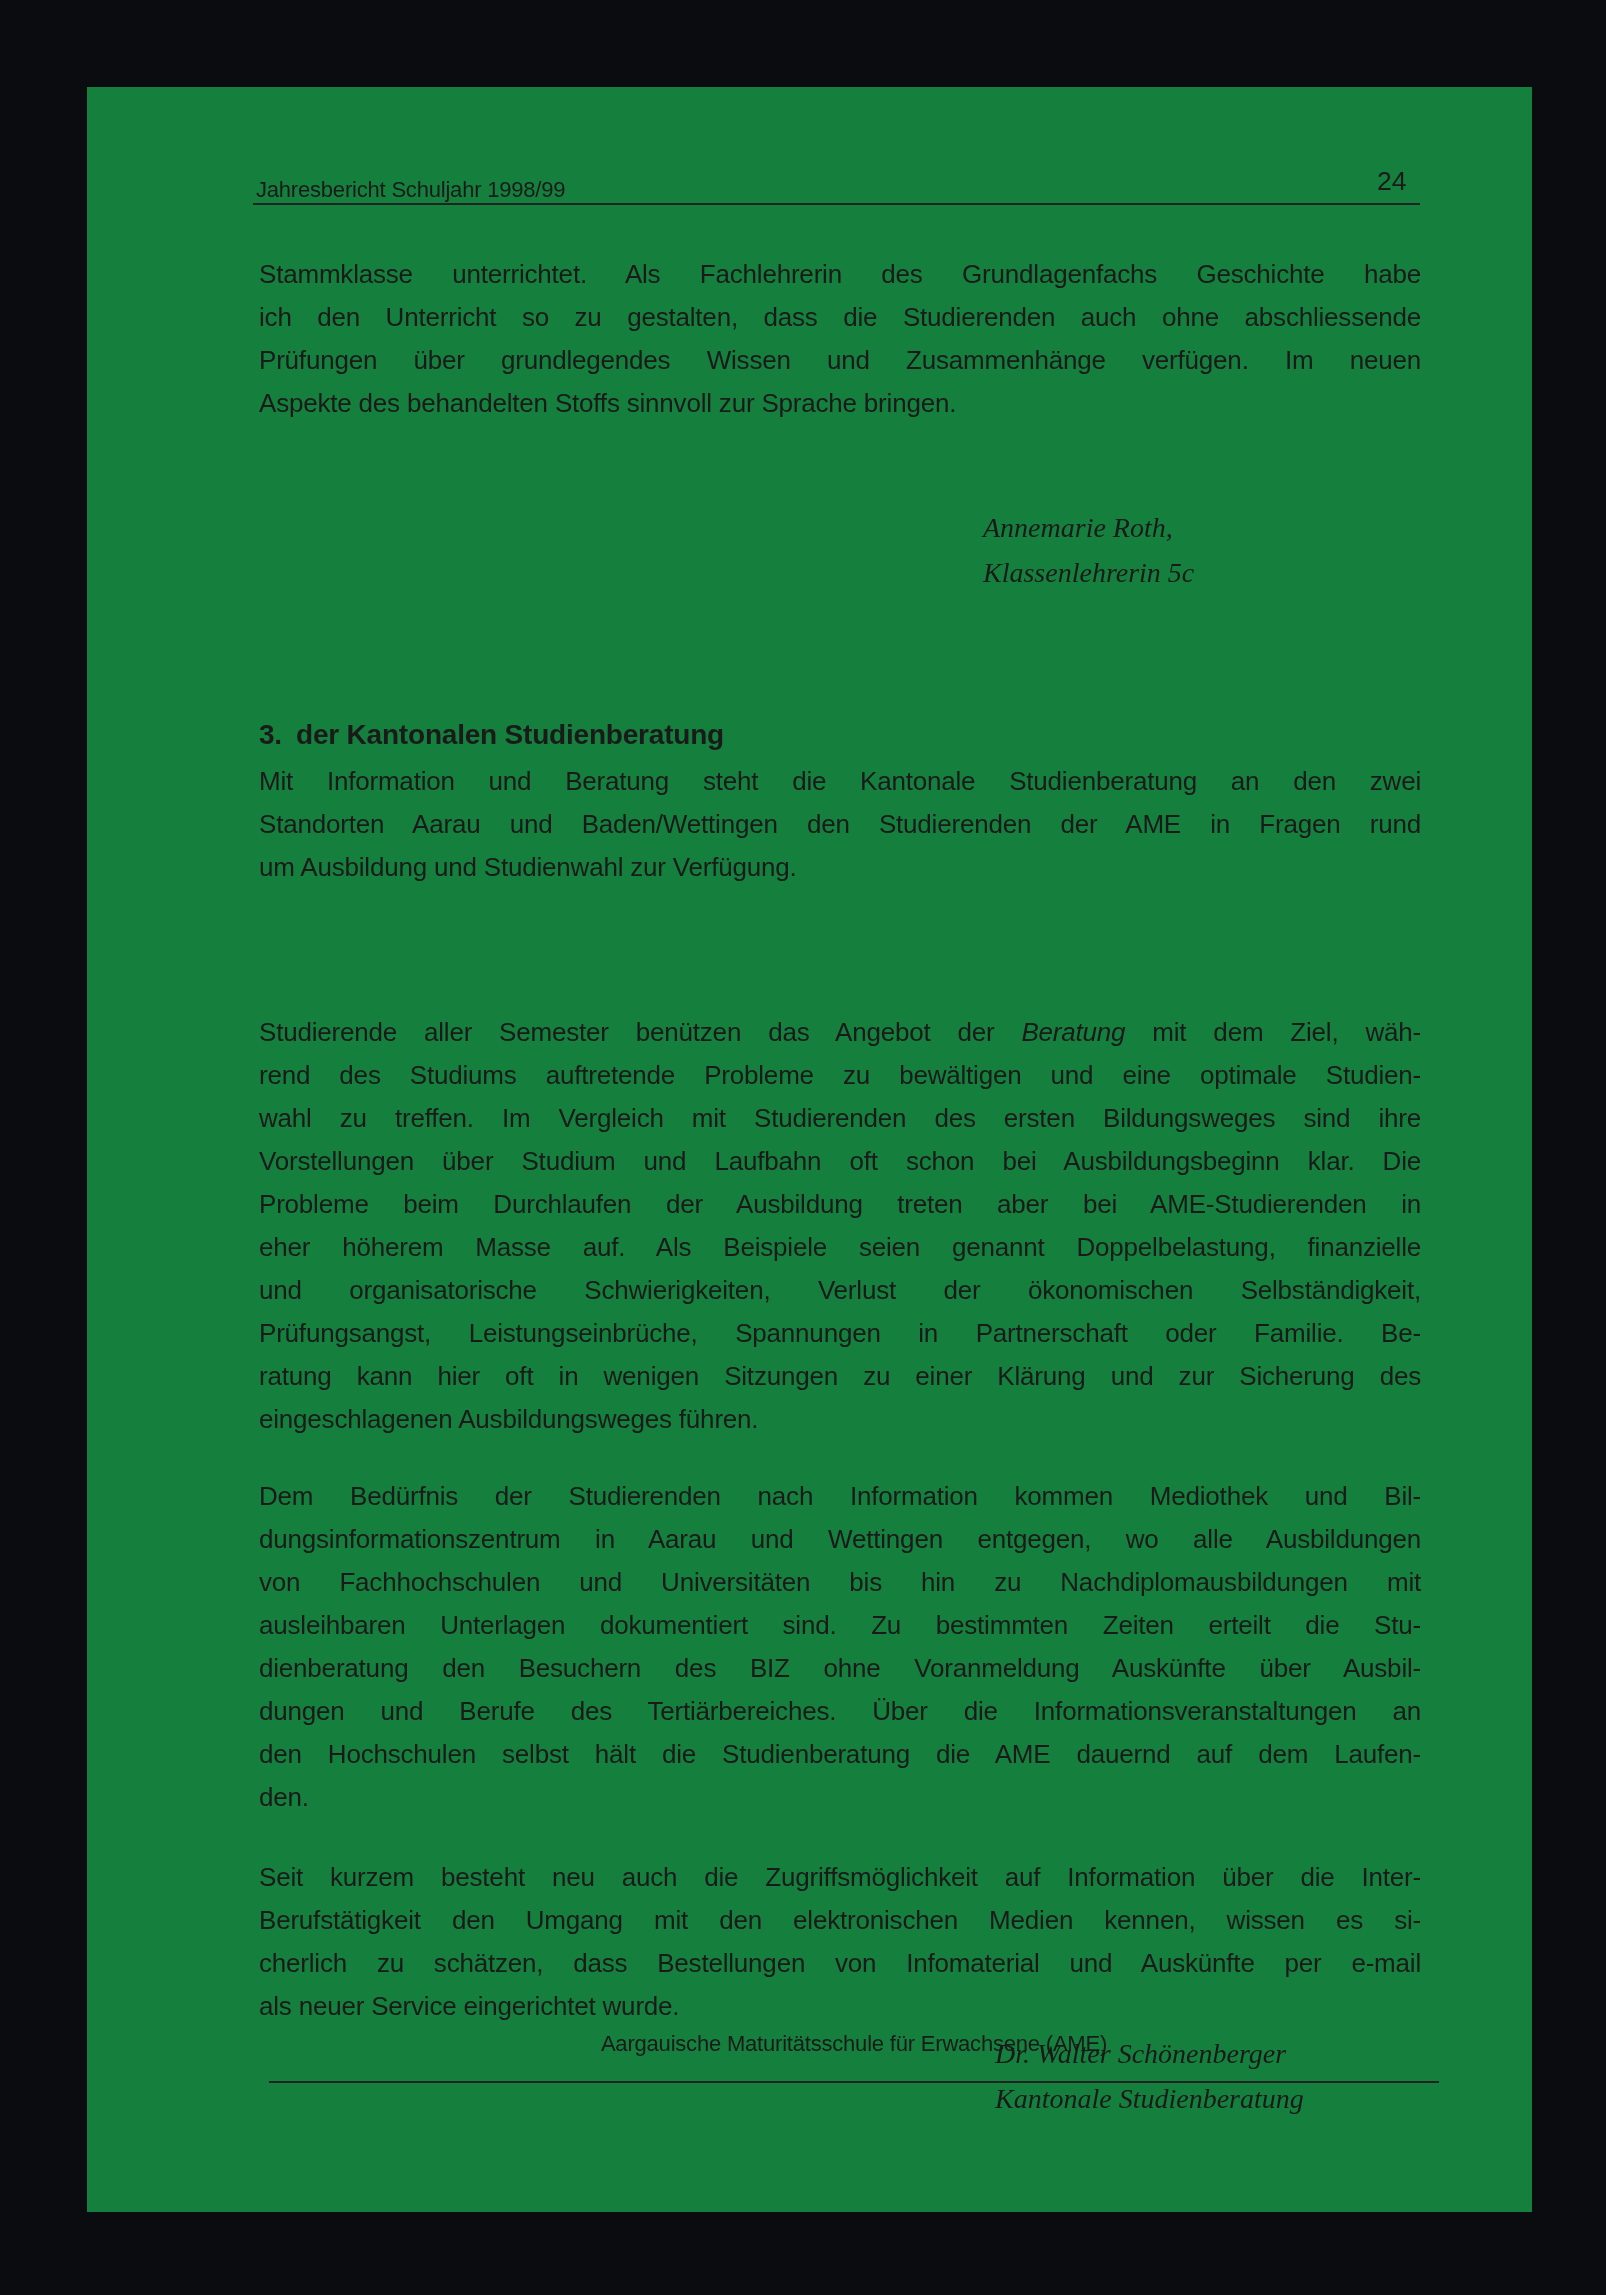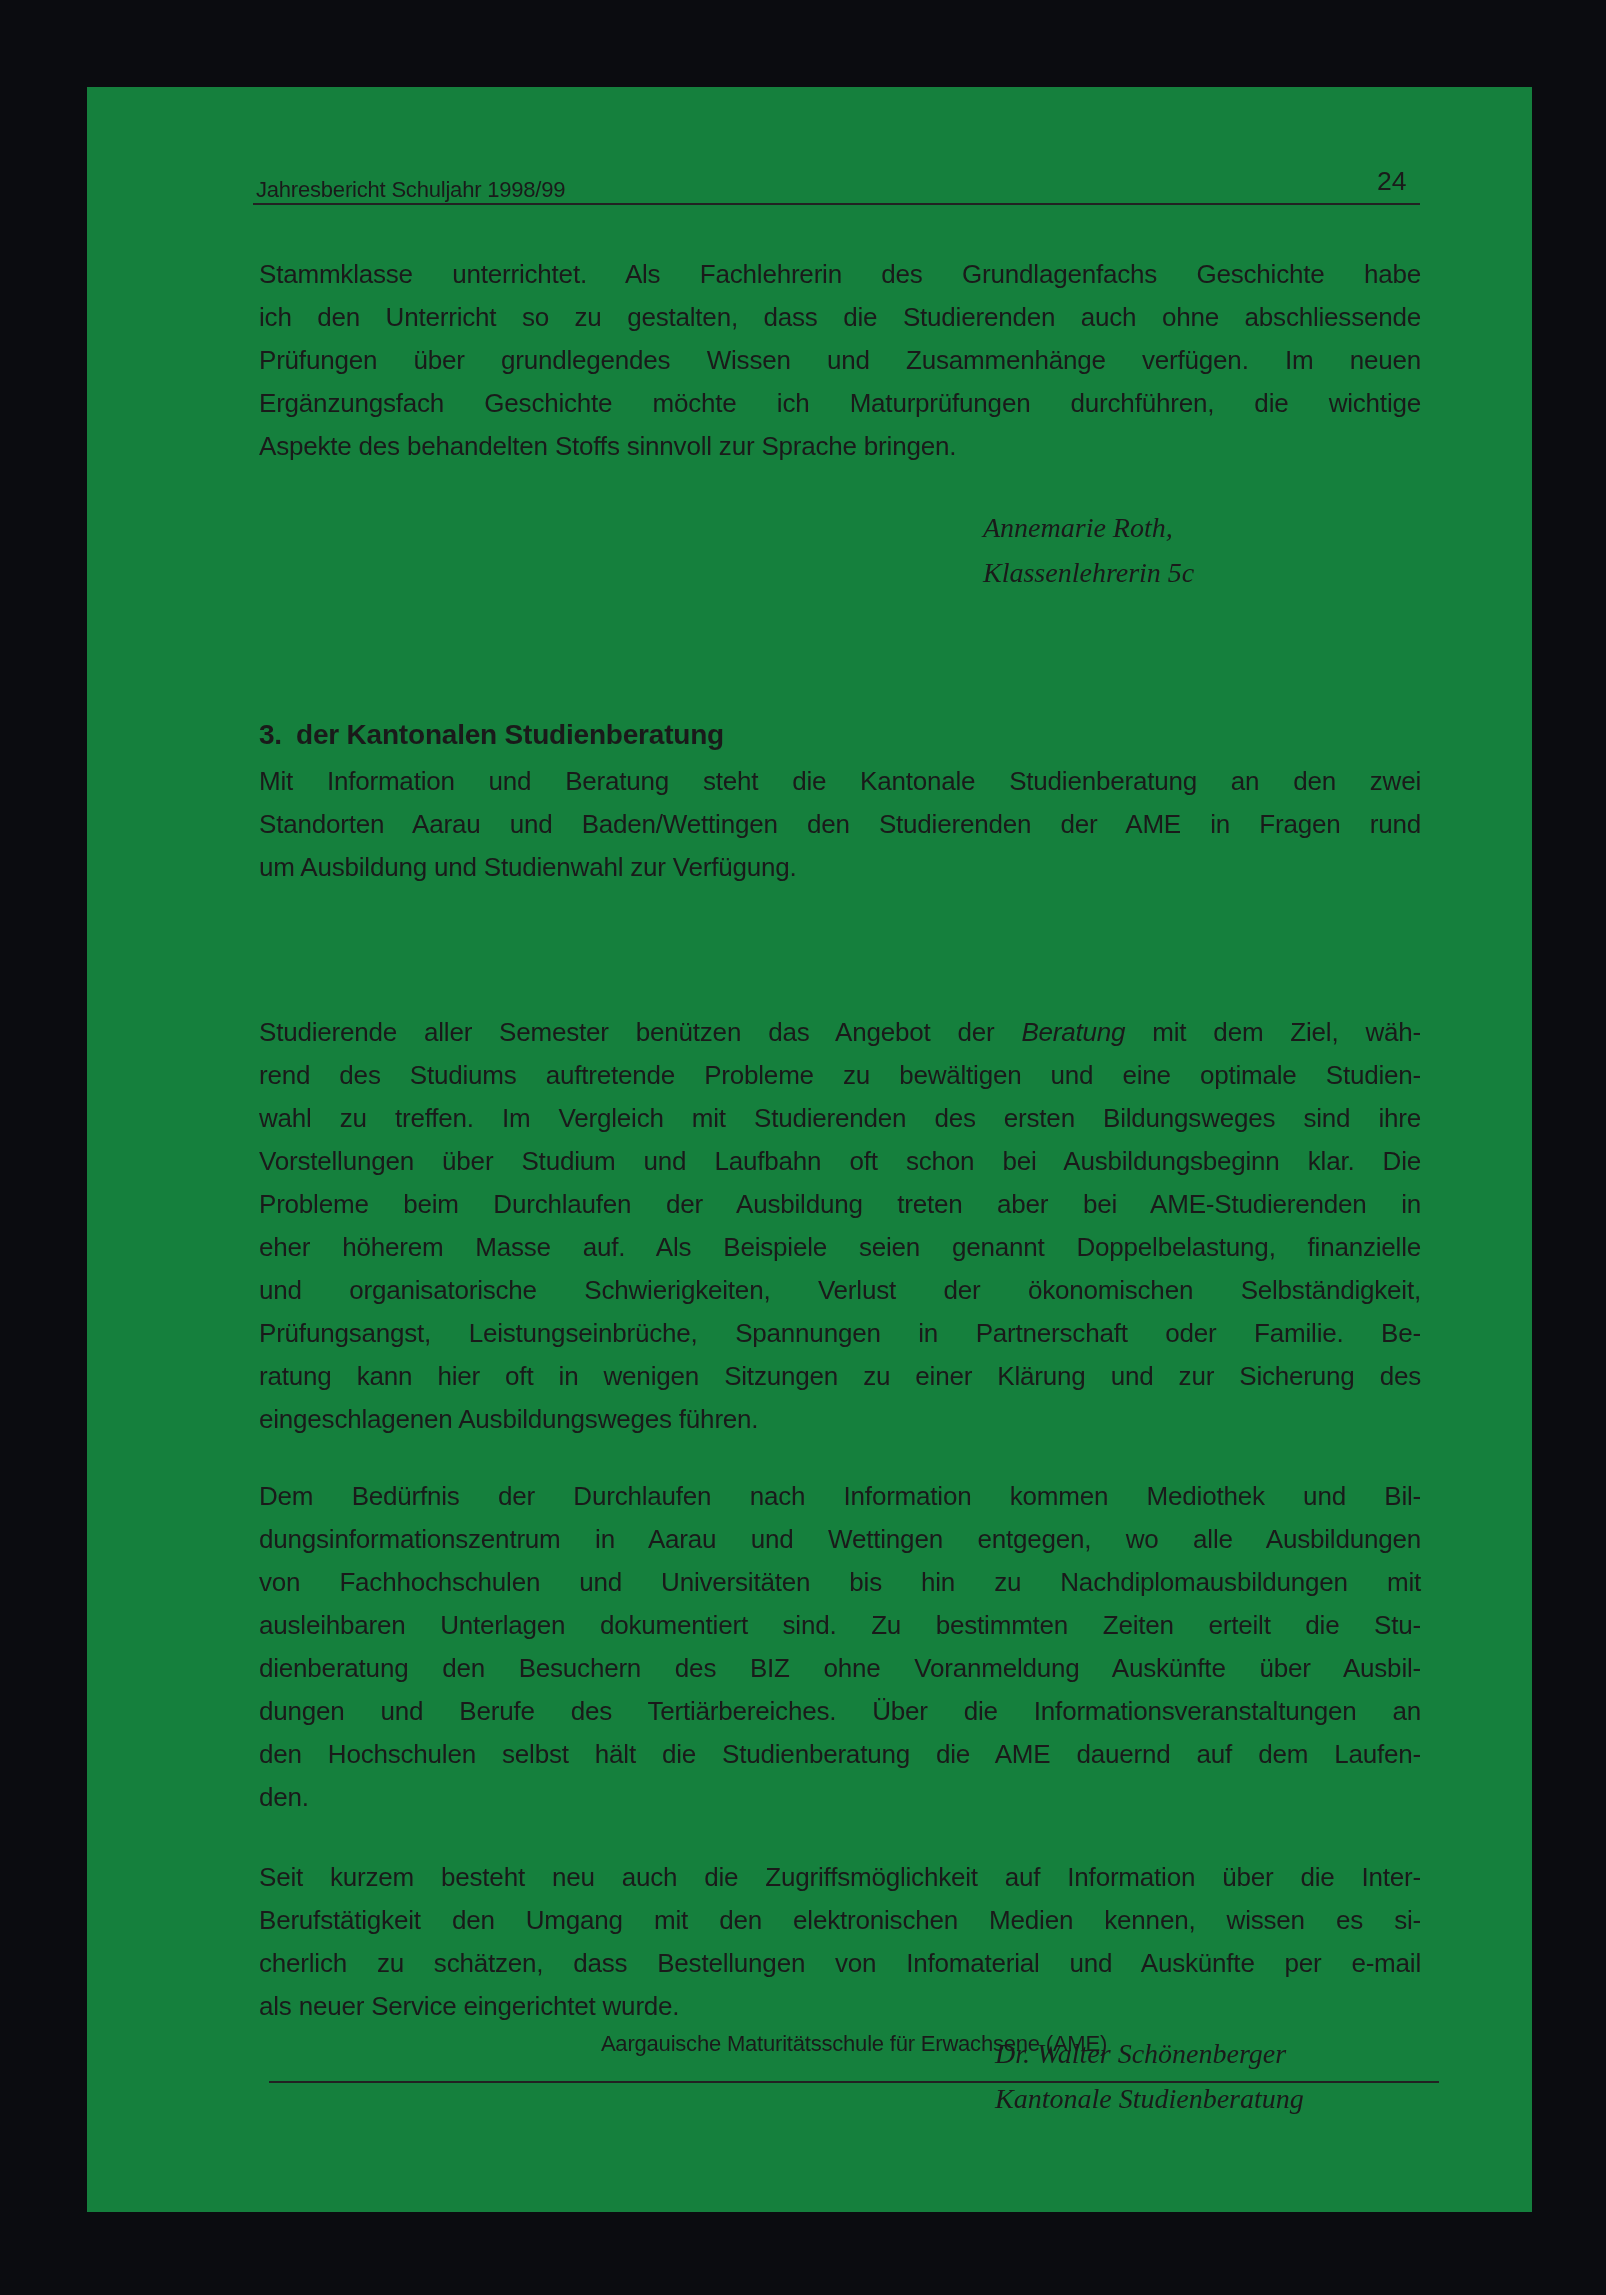--- a/index.html
+++ b/index.html
@@ -77,21 +77,20 @@
 <div class="page">
 
   <div class="abs header-title">Jahresbericht Schuljahr 1998/99</div>
   <div class="abs page-number">24</div>
   <div class="abs header-rule"></div>
 
   <div class="abs body-text p1">
     <span class="line">Stammklasse unterrichtet. Als Fachlehrerin des Grundlagenfachs Geschichte habe</span>
     <span class="line">ich den Unterricht so zu gestalten, dass die Studierenden auch ohne abschliessende</span>
     <span class="line">Prüfungen über grundlegendes Wissen und Zusammenhänge verfügen. Im neuen</span>
-    <span class="line">Ergänzungsfach Geschichte möchte ich Maturprüfungen durchführen, die wichtige</span>
     <span class="line last">Aspekte des behandelten Stoffs sinnvoll zur Sprache bringen.</span>
   </div>
 
   <div class="abs sig sig1">
     <div>Annemarie Roth,</div>
     <div>Klassenlehrerin 5c</div>
   </div>
 
   <div class="abs heading">
     <span class="num">3.</span><span>der Kantonalen Studienberatung</span>
@@ -110,21 +109,21 @@
     <span class="line">Vorstellungen über Studium und Laufbahn oft schon bei Ausbildungsbeginn klar. Die</span>
     <span class="line">Probleme beim Durchlaufen der Ausbildung treten aber bei AME-Studierenden in</span>
     <span class="line">eher höherem Masse auf. Als Beispiele seien genannt Doppelbelastung, finanzielle</span>
     <span class="line">und organisatorische Schwierigkeiten, Verlust der ökonomischen Selbständigkeit,</span>
     <span class="line">Prüfungsangst, Leistungseinbrüche, Spannungen in Partnerschaft oder Familie. Be-</span>
     <span class="line">ratung kann hier oft in wenigen Sitzungen zu einer Klärung und zur Sicherung des</span>
     <span class="line last">eingeschlagenen Ausbildungsweges führen.</span>
   </div>
 
   <div class="abs body-text p4">
-    <span class="line">Dem Bedürfnis der Durchlaufen nach Information kommen Mediothek und Bil-</span>
+    <span class="line">Dem Bedürfnis der Studierenden nach Information kommen Mediothek und Bil-</span>
     <span class="line">dungsinformationszentrum in Aarau und Wettingen entgegen, wo alle Ausbildungen</span>
     <span class="line">von Fachhochschulen und Universitäten bis hin zu Nachdiplomausbildungen mit</span>
     <span class="line">ausleihbaren Unterlagen dokumentiert sind. Zu bestimmten Zeiten erteilt die Stu-</span>
     <span class="line">dienberatung den Besuchern des BIZ ohne Voranmeldung Auskünfte über Ausbil-</span>
     <span class="line">dungen und Berufe des Tertiärbereiches. Über die Informationsveranstaltungen an</span>
     <span class="line">den Hochschulen selbst hält die Studienberatung die AME dauernd auf dem Laufen-</span>
     <span class="line last">den.</span>
   </div>
 
   <div class="abs body-text p5">

